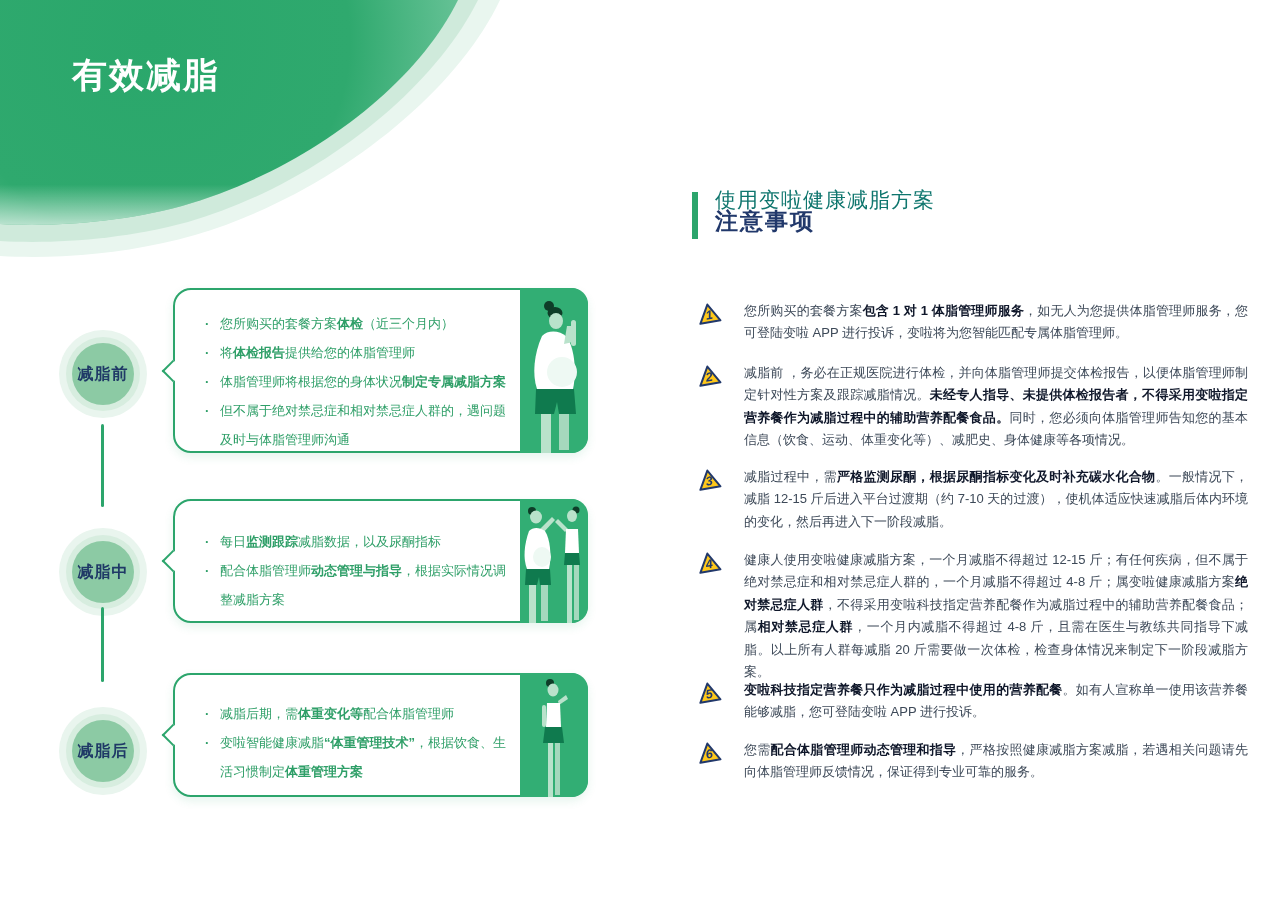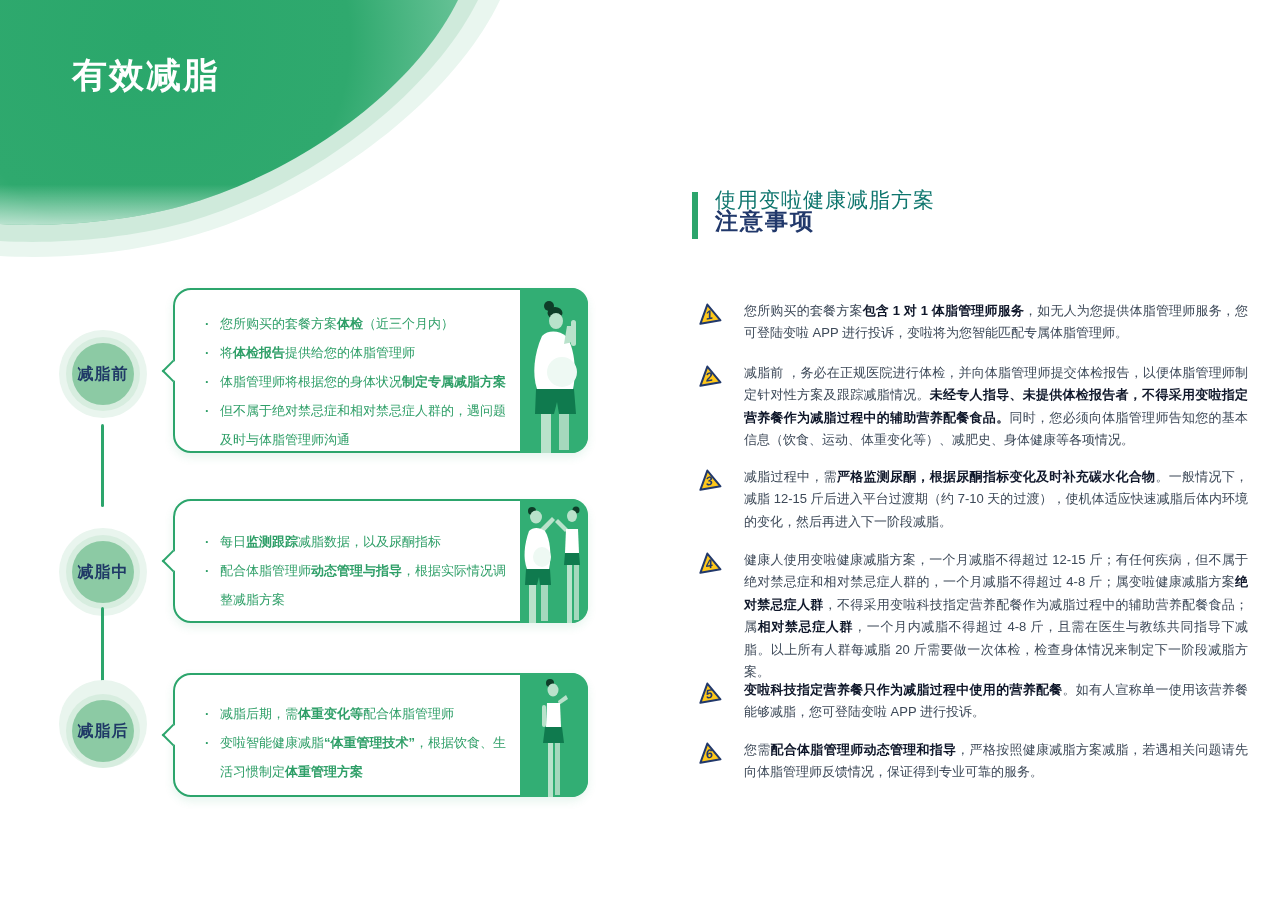--- a/index.html
+++ b/index.html
@@ -14,21 +14,21 @@
     font-size:35px;line-height:54px;letter-spacing:2px;z-index:2;margin-left:12px;
   }
   
   .stage-circle{position:absolute;left:59px;width:88px;height:88px;border-radius:50%;
     background:#e9f5ee;display:flex;align-items:center;justify-content:center;}
   .stage-circle .ring-mid{width:74px;height:74px;border-radius:50%;background:#d7eddf;
     display:flex;align-items:center;justify-content:center;}
   .stage-circle .ring-inner{width:62px;height:62px;border-radius:50%;background:#8ccaa4;
     display:flex;align-items:center;justify-content:center;}
   .stage-circle .stage-label{font-size:16px;font-weight:bold;color:#1f3966;letter-spacing:1px;}
-  #circle-1{top:330px;} #circle-2{top:528px;} #circle-3{top:680px;align-items:flex-end;}
+  #circle-1{top:330px;} #circle-2{top:528px;} #circle-3{top:707px;}
   .connector{position:absolute;left:101px;width:3px;background:#2ca56c;border-radius:2px;}
   #connector-1{top:424px;height:83px;} #connector-2{top:607px;height:75px;}
   
   .stage-box{position:absolute;left:173px;width:415px;background:#ffffff;
     border:2px solid #2ca56c;border-radius:18px;box-sizing:border-box;
     box-shadow:0 4px 10px rgba(44,165,108,0.12);}
   .stage-box::before{content:"";position:absolute;left:-10px;top:50%;width:14px;height:14px;
     background:#ffffff;border-left:2px solid #2ca56c;border-bottom:2px solid #2ca56c;
     transform:translateY(-50%) rotate(45deg);}
   #stage-box-1{top:288px;height:165px;}

